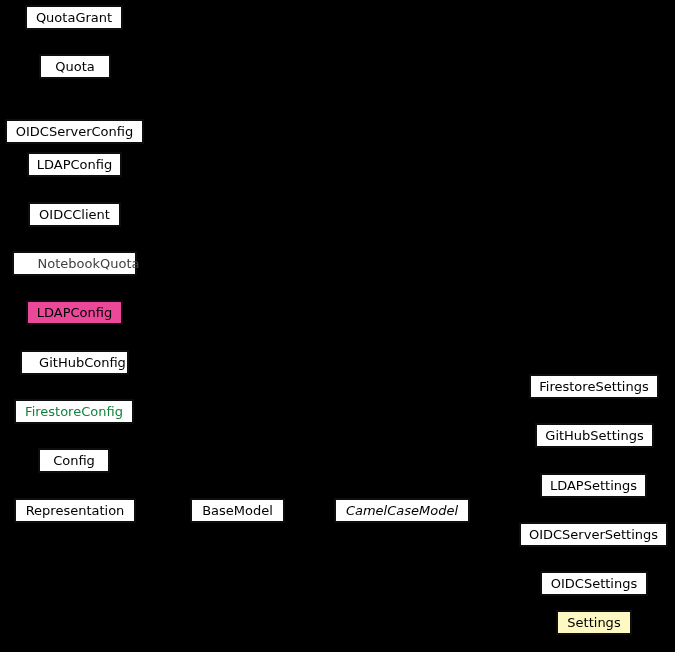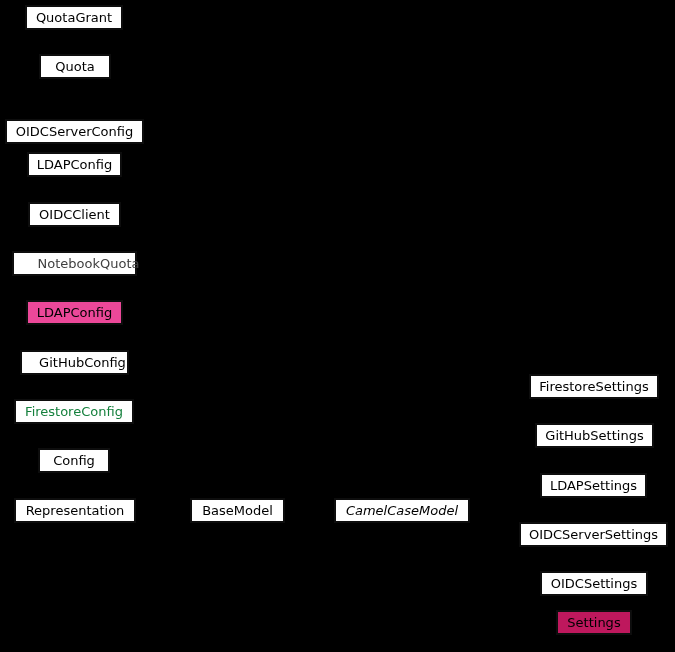--- a/index.html
+++ b/index.html
@@ -83,16 +83,16 @@
     </div>
     <div class="node" style="left: 540px; top: 473px; width: 107px; height: 25px; background: rgb(255, 255, 255); border-color: rgb(13, 13, 13);">
       <span class="label" style="color: rgb(0, 0, 0);">LDAPSettings</span>
     </div>
     <div class="node" style="left: 519px; top: 522px; width: 149px; height: 25px; background: rgb(255, 255, 255); border-color: rgb(13, 13, 13);">
       <span class="label" style="color: rgb(0, 0, 0);">OIDCServerSettings</span>
     </div>
     <div class="node" style="left: 540px; top: 571px; width: 108px; height: 25px; background: rgb(255, 255, 255); border-color: rgb(13, 13, 13);">
       <span class="label" style="color: rgb(0, 0, 0);">OIDCSettings</span>
     </div>
-    <div class="node" style="left: 556px; top: 610px; width: 76px; height: 25px; background: #be185d; border-color: rgb(13, 13, 13);">
+    <div class="node" style="left: 556px; top: 610px; width: 76px; height: 25px; background: #fef9c3; border-color: rgb(13, 13, 13);">
       <span class="label" style="color: rgb(0, 0, 0);">Settings</span>
     </div>
   </div>
 
 </body></html>

